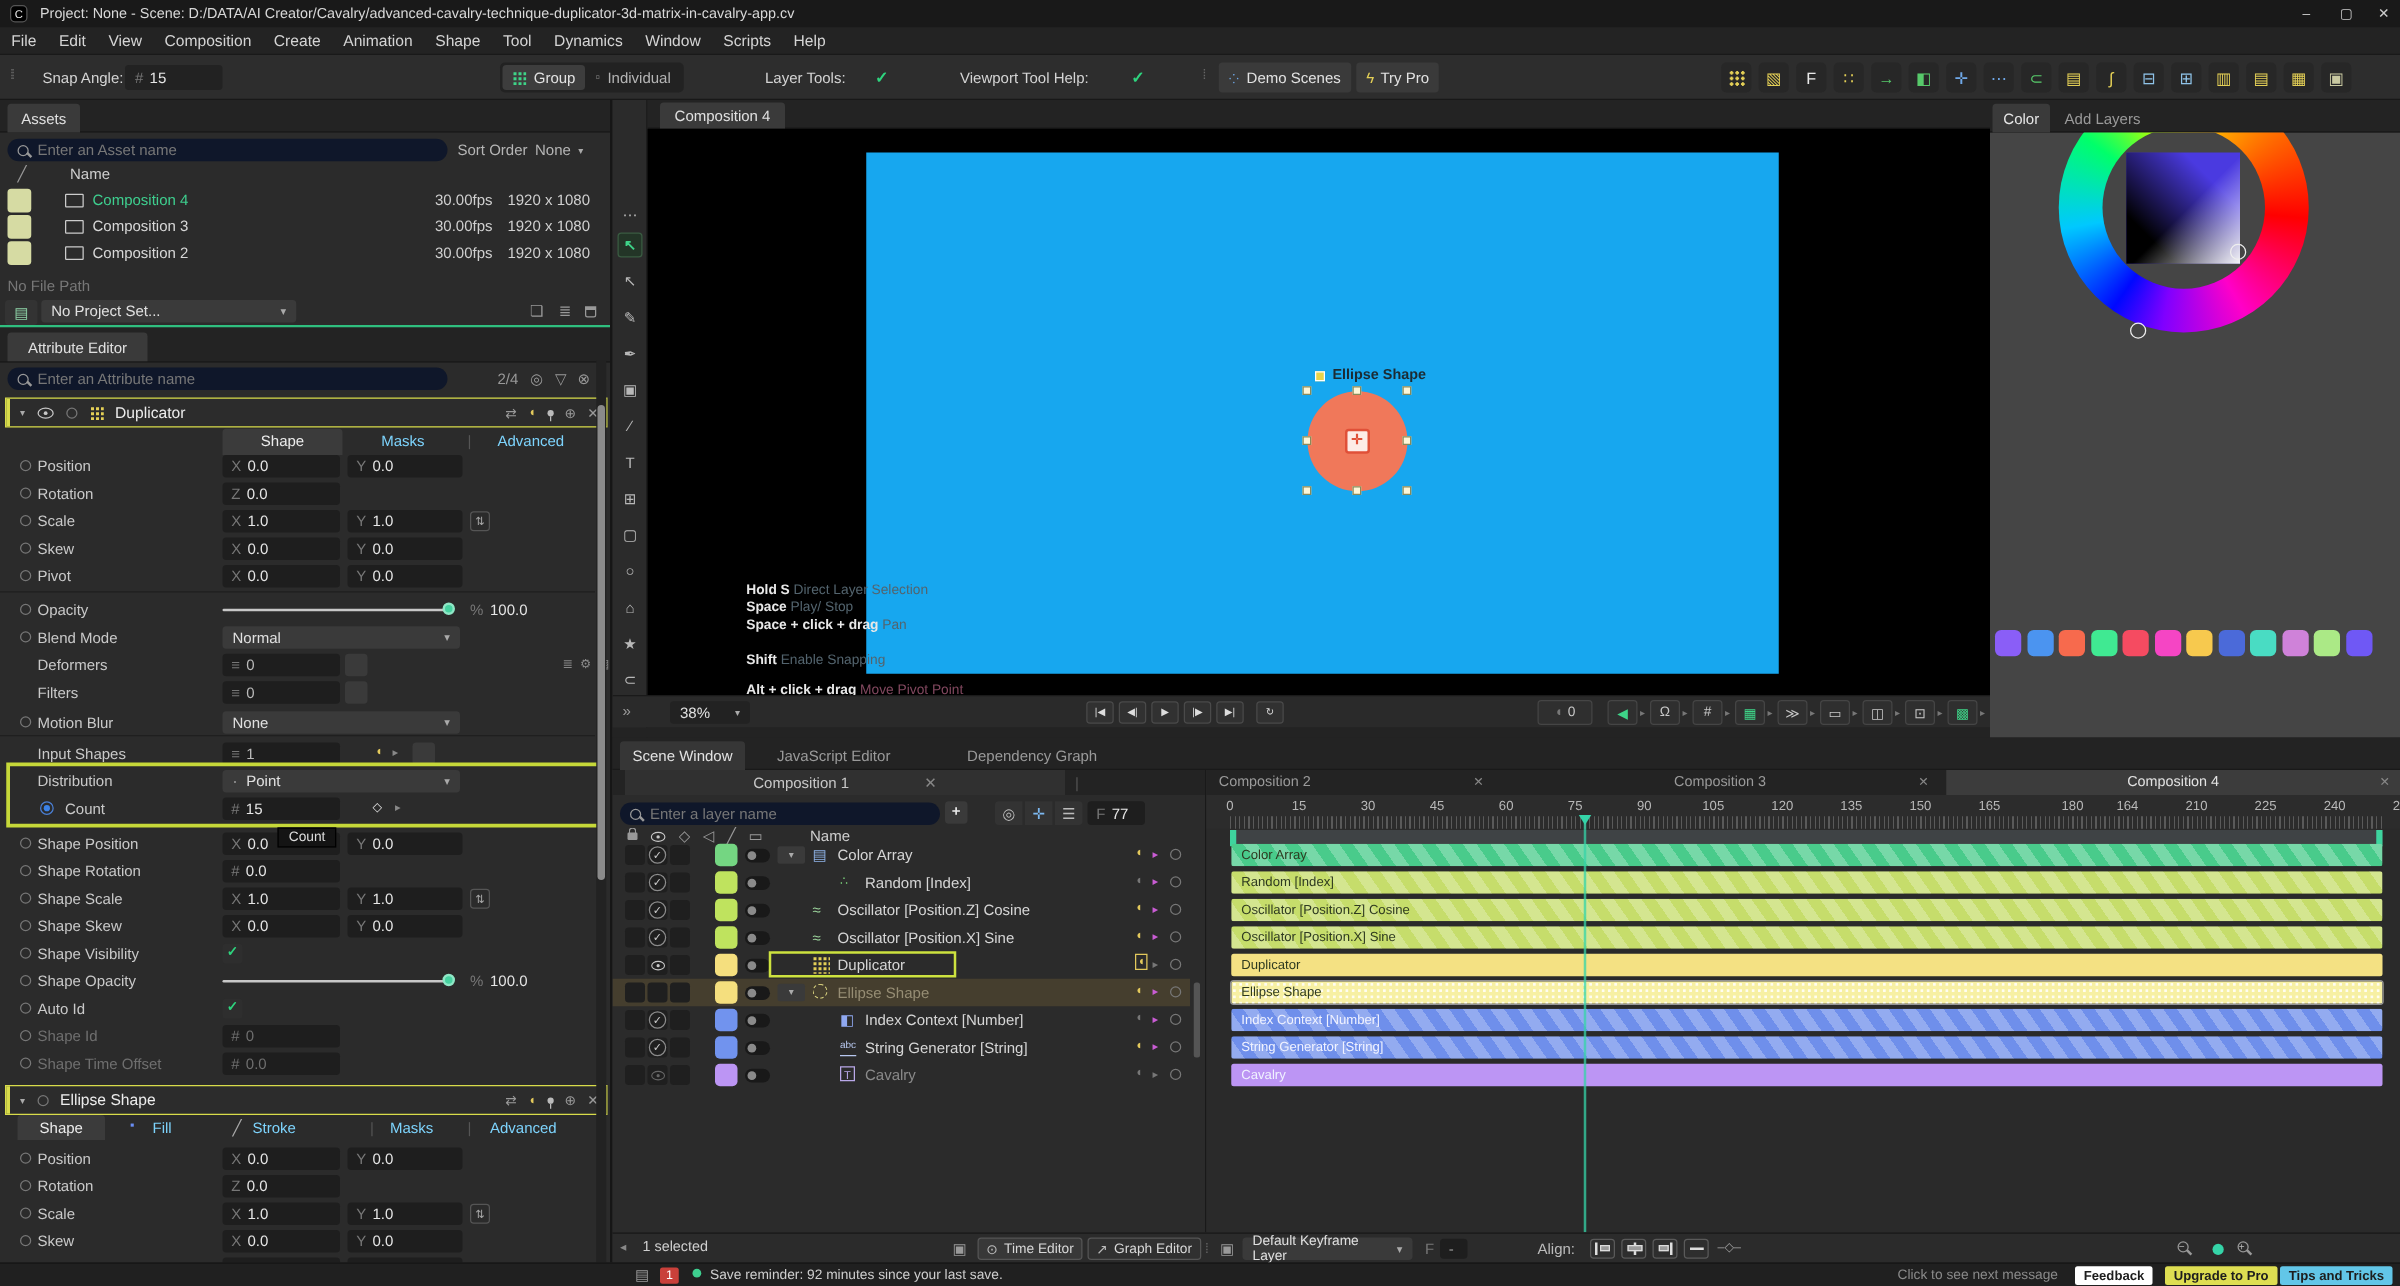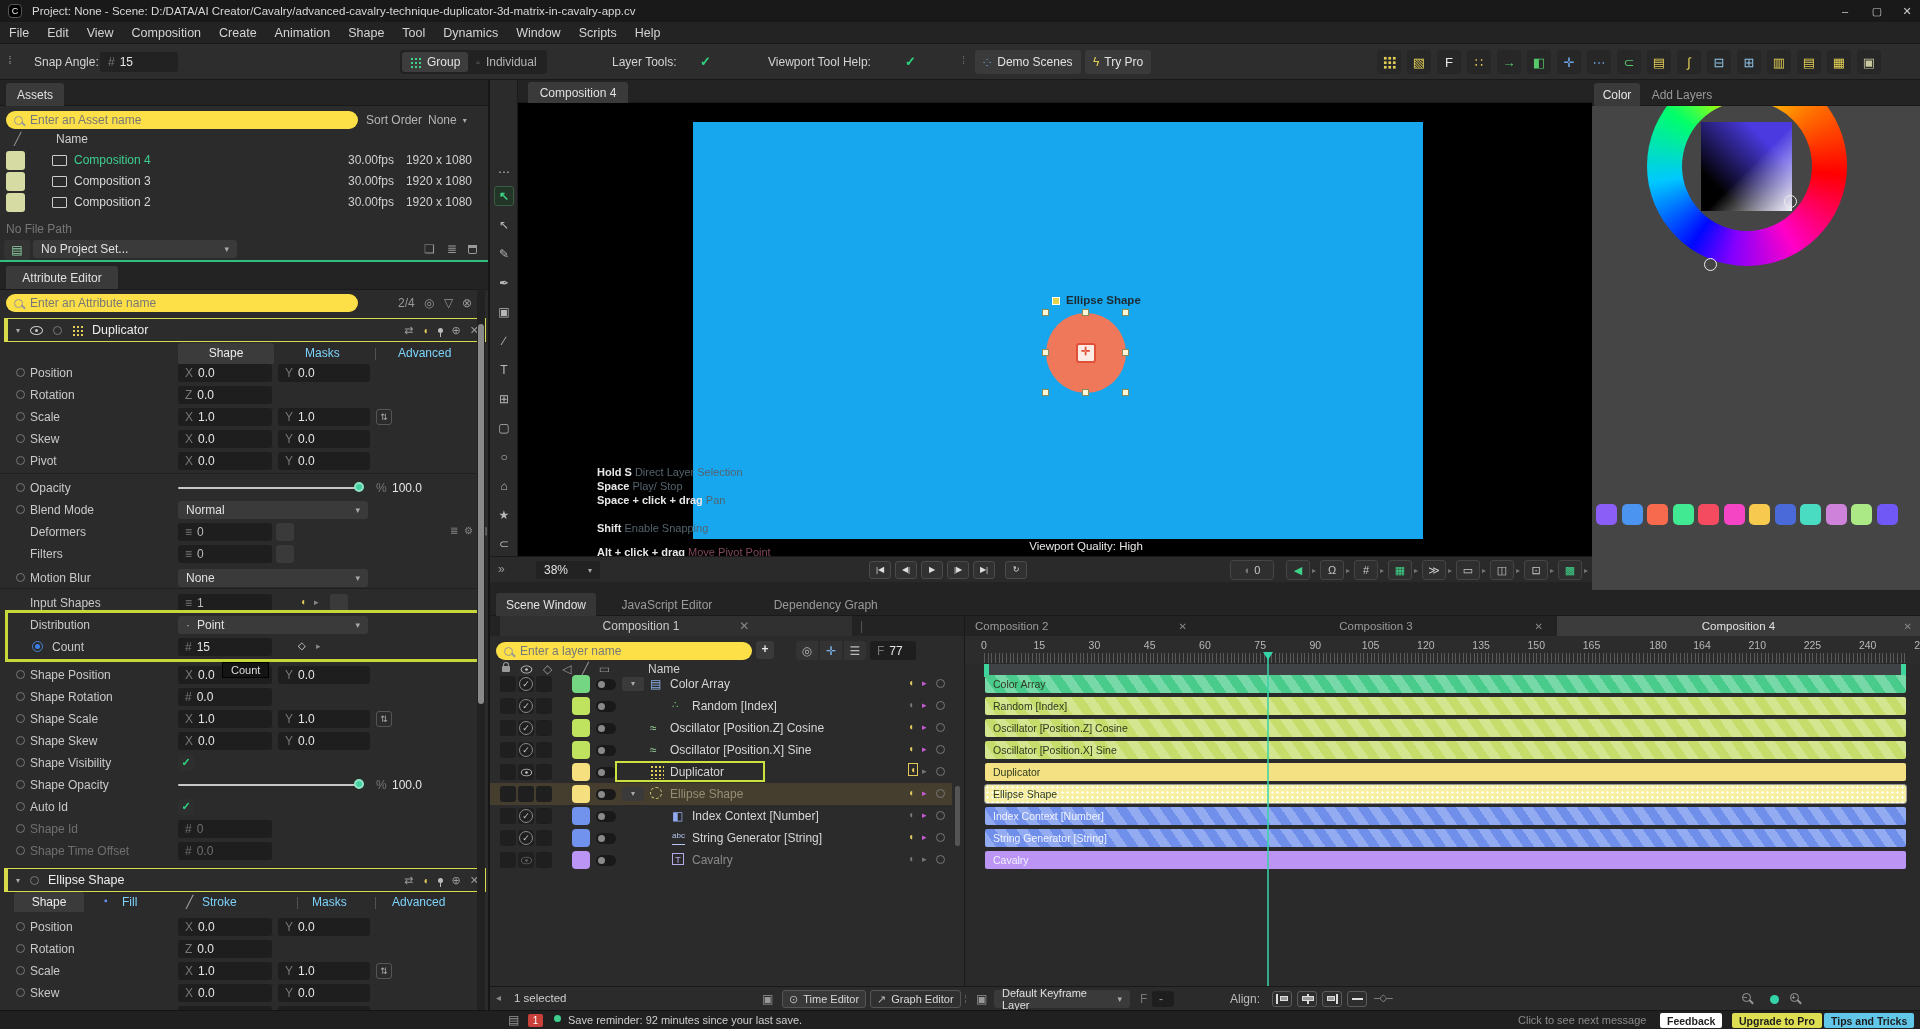--- a/index.html
+++ b/index.html
@@ -35,21 +35,21 @@
   .lock { width:8px; height:6px; background:#999; border-radius:1px; position:relative; display:inline-block; }
   .lock::before { content:""; position:absolute; left:1px; top:-4px; width:4px; height:4px; border:1.5px solid #999; border-bottom:none; border-radius:3px 3px 0 0; }
   .pin { width:5px; height:5px; background:#bbb; border-radius:50%; position:relative; display:inline-block; }
   .pin::after { content:""; position:absolute; left:2px; top:5px; width:1px; height:4px; background:#bbb; }
   .trash { width:9px; height:9px; border:1px solid #999; border-top:3px solid #999; border-radius:0 0 2px 2px; display:inline-block; }
   .ccheck { width:14px; height:14px; border:1px solid #8a8a8a; border-radius:50%; color:#c8c8c8; font-size:9px; line-height:12px; text-align:center; display:inline-block; }
 
   
   #left { position:absolute; left:0; top:80px; width:490px; height:930px; background:#2b2b2b; border-right:2px solid #161616; overflow:hidden; }
   .ptab { position:absolute; background:#3a3a3a; color:#e0e0e0; border-radius:3px 3px 0 0; display:flex; align-items:center; justify-content:center; font-size:12px; }
-  .searchpill { position:absolute; background:#fde047; border-radius:9px; height:18px; display:flex; align-items:center; padding:0 8px; color:#777; }
+  .searchpill { position:absolute; background:#0f172a; border-radius:9px; height:18px; display:flex; align-items:center; padding:0 8px; color:#777; }
   .searchpill .ph { margin-left:7px; color:#777; }
   .arow { position:absolute; left:0; width:476px; height:21px; display:flex; align-items:center; }
   .fld { position:absolute; height:18px; background:#1e1e1e; border-radius:3px; display:flex; align-items:center; padding:0 7px; }
   .fld .val { color:#e6e6e6; }
   .drop { position:absolute; height:18px; background:#3a3a3a; border-radius:3px; display:flex; align-items:center; padding:0 8px; color:#e0e0e0; }
   .drop .car { margin-left:auto; color:#aaa; font-size:9px; }
   .rowlbl { color:#c9c9c9; }
   .dim .rowlbl, .dim .val, .dim .pre { color:#6f6f6f !important; }
   .plusbtn { position:absolute; width:18px; height:18px; background:#3a3a3a; border-radius:3px; color:#e8e8e8; font-weight:bold; text-align:center; line-height:17px; }
   .linkbox { position:absolute; width:16px; height:16px; border:1px solid #555; border-radius:3px; color:#aaa; font-size:9px; text-align:center; line-height:14px; }
@@ -619,21 +619,20 @@
         <div style="position: absolute; left: 534px; top: 194px; width: 8px; height: 8px; background: rgb(232, 212, 74); border: 1px solid rgb(255, 255, 255);"></div>
         <div style="position: absolute; left: 548px; top: 191px; color: rgb(28, 43, 51); font-size: 11.5px; font-weight: bold;">Ellipse Shape</div>
       </div>
     <div id="hints">
         <div class="hintline" style="left: 79px; top: 363px;"><b>Hold S </b><span>Direct Layer Selection</span></div>
         <div class="hintline" style="left: 79px; top: 377px;"><b>Space </b><span>Play/ Stop</span></div>
         <div class="hintline" style="left: 79px; top: 391px;"><b>Space + click + drag </b><span>Pan</span></div>
         <div class="hintline accent" style="left: 79px; top: 405px; margin-top: 38px;"><b>Alt + click + drag </b><span>Move Pivot Point</span></div>
         <div class="hintline" style="left: 79px; top: 419px;"><b>Shift </b><span>Enable Snapping</span></div>
       </div>
-    <div class="abs" style="left:203px;top:437px;width:730px;text-align:center;color:#e8e8e8;font-size:11.5px">Viewport Quality: High</div>
   </div>
   <div id="vctrl">
     <div class="abs" style="left:8px;top:5px;color:#999">»</div>
     <div class="abs tb-field" style="left:46px;top:4px;width:64px;height:18px">
       <span style="color:#e0e0e0">38%</span>
         <span class="caret" style="margin-left:auto">▾</span>
     </div>
     <div id="transport">
         <div class="tbtn" style="left: 379px;">|◀</div>
         <div class="tbtn" style="left: 405px;">◀|</div>

